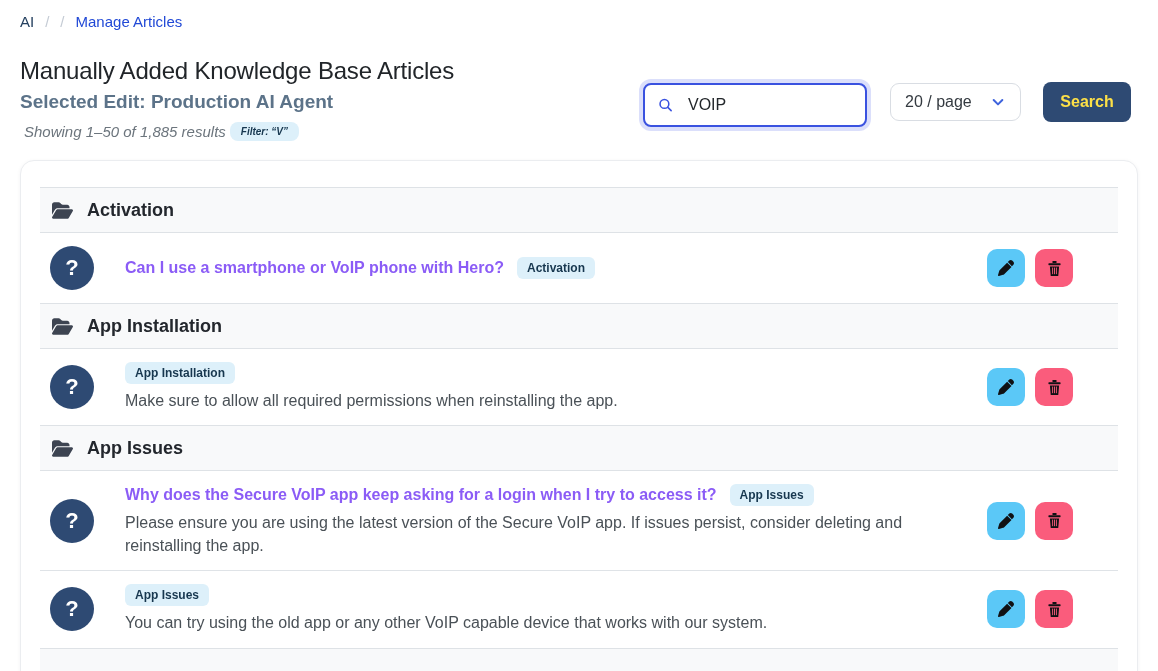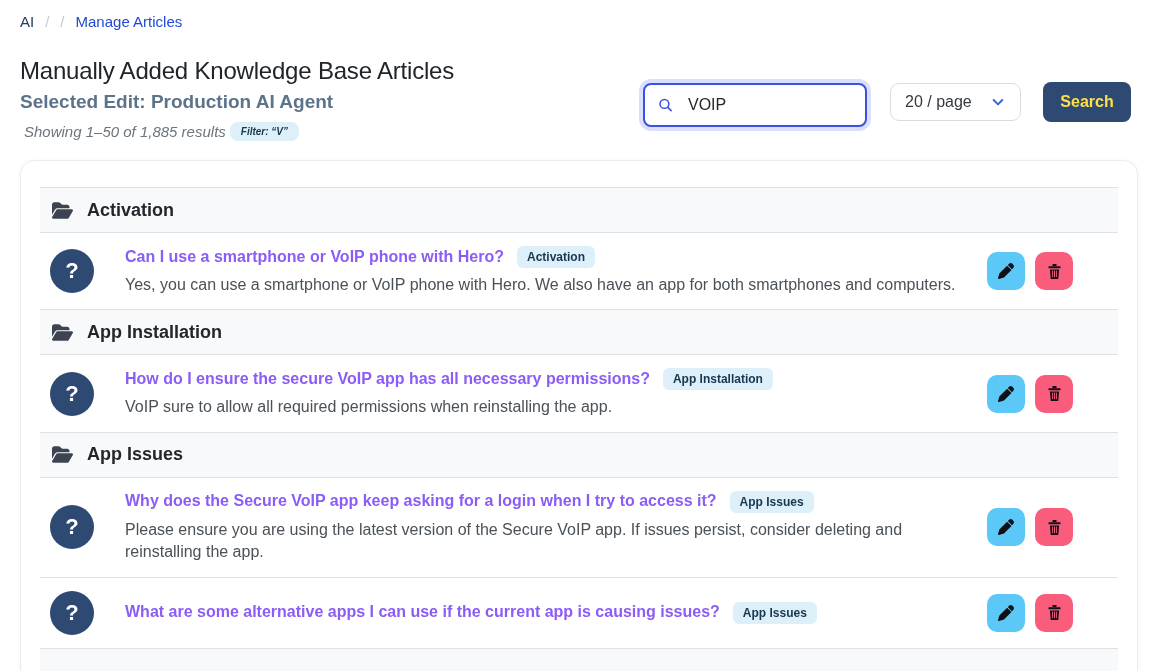--- a/index.html
+++ b/index.html
@@ -152,21 +152,20 @@
     <span class="category-label">Activation</span>
   </div>
 
   <div class="article-row">
     <div class="qa-icon">?</div>
     <div class="article-content">
       <div class="question-line">
         <span class="question">Can I use a smartphone or VoIP phone with Hero?</span>
         <span class="tag-badge">Activation</span>
       </div>
-      <div class="answer">Yes, you can use a smartphone or VoIP phone with Hero. We also have an app for both smartphones and computers.</div>
     </div>
     <div class="row-actions">
       <button class="icon-btn edit-btn">
         <svg width="16" height="16" viewBox="0 0 512 512" fill="#101114">
             <path d="M362.7 19.3L314.3 67.7 444.3 197.7l48.4-48.4c25-25 25-65.5 0-90.5L453.3 19.3c-25-25-65.5-25-90.5 0zm-71 71L58.6 323.5c-10.4 10.4-18 23.3-22.2 37.4L1 481.2C-1.5 489.7 .8 498.8 7 505s15.3 8.5 23.7 6L161.1 475.6c14.1-4.2 27-11.8 37.4-22.2L431.7 220.3 291.7 90.3z"></path>
           </svg>
       </button>
       <button class="icon-btn delete-btn">
         <svg width="17" height="17" viewBox="0 0 24 24">
           <rect x="9" y="1.5" width="6" height="2.6" rx="0.8" fill="#101114"></rect>
@@ -184,24 +183,23 @@
     <svg class="folder-icon" viewBox="0 0 576 512" fill="#3d4451">
       <path d="M88.7 223.8L0 375.8V96C0 60.7 28.7 32 64 32H181.5c17 0 33.3 6.7 45.3 18.7l26.5 26.5c12 12 28.3 18.7 45.3 18.7H416c35.3 0 64 28.7 64 64v32H144c-19.9 0-38.4 10.5-48.5 27.7l-6.8 11.2zm31.9 16c5.8-9.9 16.3-15.9 27.7-15.9H544c11.5 0 22.2 6.2 27.9 16.2s5.6 22.3-.3 32.2l-112 192c-5.8 9.9-16.3 15.9-27.7 15.9H32c-11.5 0-22.2-6.2-27.9-16.2s-5.6-22.3 .3-32.2l112-192z"></path>
     </svg>
     <span class="category-label">App Installation</span>
   </div>
 
   <div class="article-row">
     <div class="qa-icon">?</div>
     <div class="article-content">
       <div class="question-line">
-        <span class="question">How do I ensure the secure VoIP app has all necessary permissions?</span>
         <span class="tag-badge">App Installation</span>
       </div>
-      <div class="answer">VoIP sure to allow all required permissions when reinstalling the app.</div>
+      <div class="answer">Make sure to allow all required permissions when reinstalling the app.</div>
     </div>
     <div class="row-actions">
       <button class="icon-btn edit-btn">
         <svg width="16" height="16" viewBox="0 0 512 512" fill="#101114">
             <path d="M362.7 19.3L314.3 67.7 444.3 197.7l48.4-48.4c25-25 25-65.5 0-90.5L453.3 19.3c-25-25-65.5-25-90.5 0zm-71 71L58.6 323.5c-10.4 10.4-18 23.3-22.2 37.4L1 481.2C-1.5 489.7 .8 498.8 7 505s15.3 8.5 23.7 6L161.1 475.6c14.1-4.2 27-11.8 37.4-22.2L431.7 220.3 291.7 90.3z"></path>
           </svg>
       </button>
       <button class="icon-btn delete-btn">
         <svg width="17" height="17" viewBox="0 0 24 24">
           <rect x="9" y="1.5" width="6" height="2.6" rx="0.8" fill="#101114"></rect>
@@ -247,23 +245,23 @@
           <rect x="14" y="10.7" width="1.3" height="9.3" fill="#fa5c7c"></rect>
         </svg>
       </button>
     </div>
   </div>
 
   <div class="article-row">
     <div class="qa-icon">?</div>
     <div class="article-content">
       <div class="question-line">
-        <span class="question">What are some alternative apps I can use if the current app is causing issues?</span>
         <span class="tag-badge">App Issues</span>
       </div>
+      <div class="answer">You can try using the old app or any other VoIP capable device that works with our system.</div>
     </div>
     <div class="row-actions">
       <button class="icon-btn edit-btn">
         <svg width="16" height="16" viewBox="0 0 512 512" fill="#101114">
             <path d="M362.7 19.3L314.3 67.7 444.3 197.7l48.4-48.4c25-25 25-65.5 0-90.5L453.3 19.3c-25-25-65.5-25-90.5 0zm-71 71L58.6 323.5c-10.4 10.4-18 23.3-22.2 37.4L1 481.2C-1.5 489.7 .8 498.8 7 505s15.3 8.5 23.7 6L161.1 475.6c14.1-4.2 27-11.8 37.4-22.2L431.7 220.3 291.7 90.3z"></path>
           </svg>
       </button>
       <button class="icon-btn delete-btn">
         <svg width="17" height="17" viewBox="0 0 24 24">
           <rect x="9" y="1.5" width="6" height="2.6" rx="0.8" fill="#101114"></rect>

